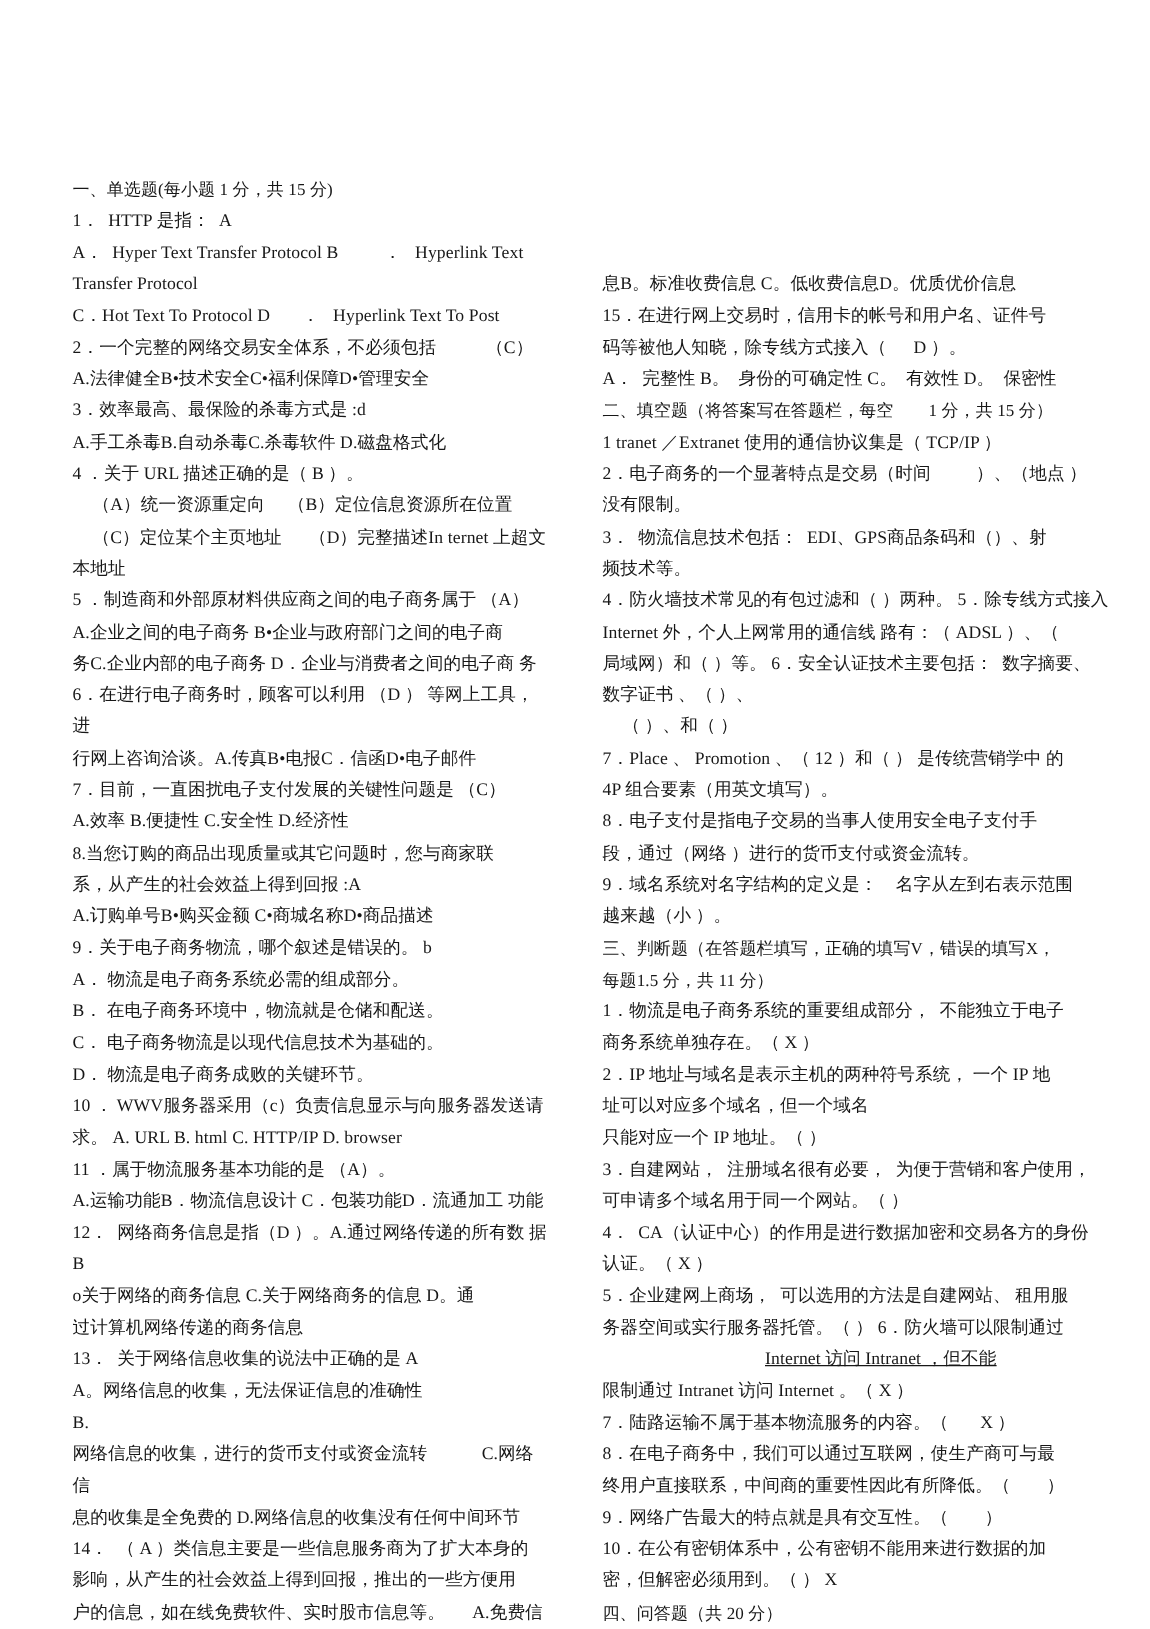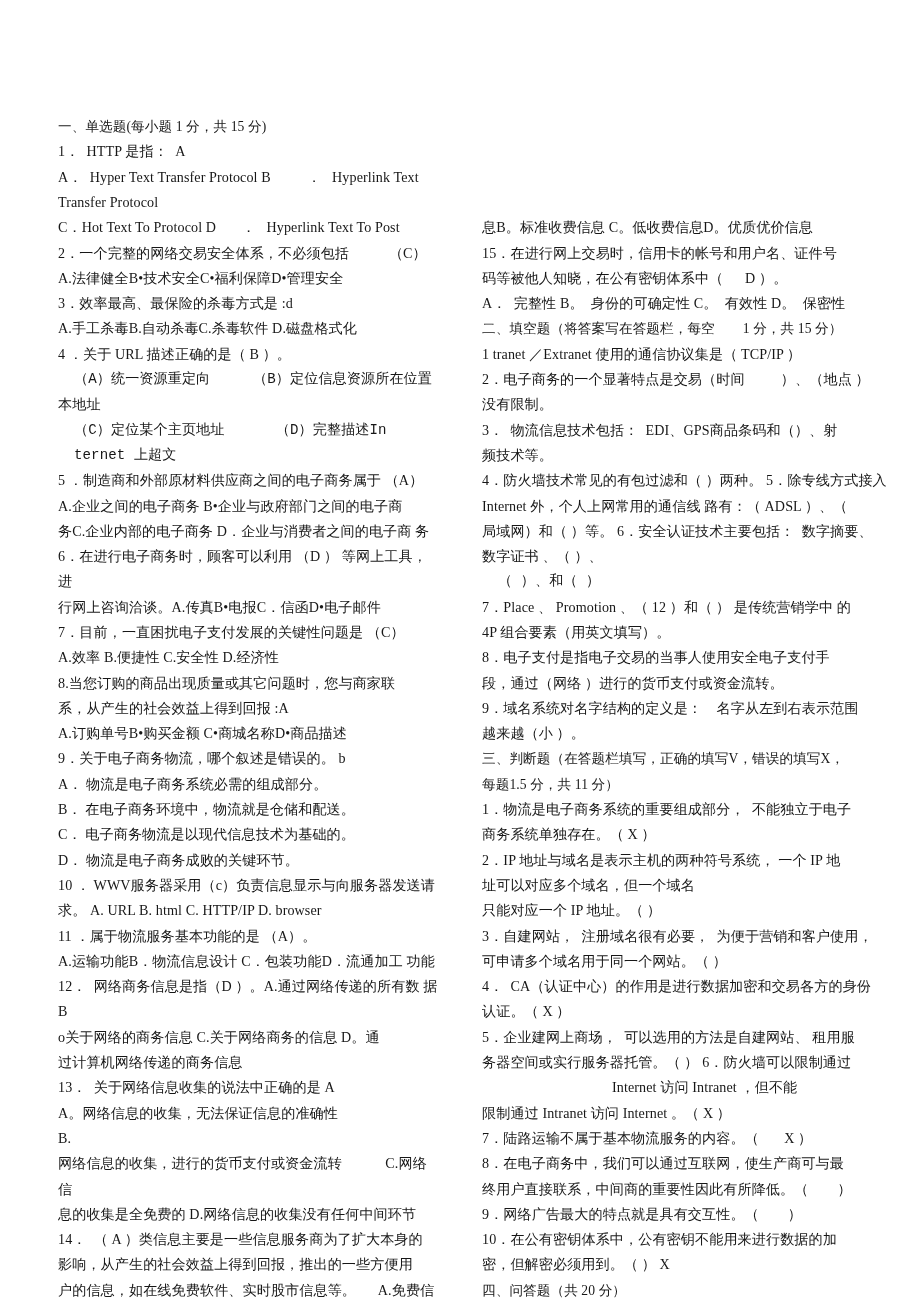--- a/index.html
+++ b/index.html
@@ -41,22 +41,22 @@
   }
   .line {
     font-size: 14.1px;
     line-height: 25.3px;
     white-space: pre-wrap;
     letter-spacing: 0.1px;
     color: #171717;
     min-height: 25.3px;
   }
   
-  .ind1 { text-indent: 0; padding-left: 16px; font-family: Liberation Mono, monospace; }
-  .ind-big { padding-left: 130px; }
+  .ind1 { text-indent: 0; padding-left: 16px; }
+  .ind-big { padding-left: 130px; text-decoration: underline; }
   .sec-head {
     font-size: 13.6px;
   }
 </style>
 </head>
 <body>
 
 <div id="page">
   <div id="columns">
     <div class="column left" id="col-left">
@@ -64,22 +64,22 @@
         <div class="line">1．  HTTP 是指：  A</div>
         <div class="line">A．  Hyper Text Transfer Protocol B          ．   Hyperlink Text</div>
         <div class="line">Transfer Protocol</div>
         <div class="line">C．Hot Text To Protocol D       ．   Hyperlink Text To Post</div>
         <div class="line">2．一个完整的网络交易安全体系，不必须包括           （C）</div>
         <div class="line">A.法律健全B•技术安全C•福利保障D•管理安全</div>
         <div class="line">3．效率最高、最保险的杀毒方式是 :d</div>
         <div class="line">A.手工杀毒B.自动杀毒C.杀毒软件 D.磁盘格式化</div>
         <div class="line">4 ．关于 URL 描述正确的是（ B ）。</div>
         <div class="line ind1">（A）统一资源重定向     （B）定位信息资源所在位置</div>
+        <div class="line ind1">（C）定位某个主页地址      （D）完整描述In ternet 上超文</div>
         <div class="line">本地址</div>
-        <div class="line ind1">（C）定位某个主页地址      （D）完整描述In ternet 上超文</div>
         <div class="line">5 ．制造商和外部原材料供应商之间的电子商务属于 （A）</div>
         <div class="line">A.企业之间的电子商务 B•企业与政府部门之间的电子商</div>
         <div class="line">务C.企业内部的电子商务 D．企业与消费者之间的电子商 务</div>
         <div class="line">6．在进行电子商务时，顾客可以利用 （D ） 等网上工具，进</div>
         <div class="line">行网上咨询洽谈。A.传真B•电报C．信函D•电子邮件</div>
         <div class="line">7．目前，一直困扰电子支付发展的关键性问题是 （C）</div>
         <div class="line">A.效率 B.便捷性 C.安全性 D.经济性</div>
         <div class="line">8.当您订购的商品出现质量或其它问题时，您与商家联</div>
         <div class="line">系，从产生的社会效益上得到回报 :A</div>
         <div class="line">A.订购单号B•购买金额 C•商城名称D•商品描述</div>
@@ -100,21 +100,21 @@
         <div class="line">B.</div>
         <div class="line">网络信息的收集，进行的货币支付或资金流转            C.网络信</div>
         <div class="line">息的收集是全免费的 D.网络信息的收集没有任何中间环节</div>
         <div class="line">14．  （ A ）类信息主要是一些信息服务商为了扩大本身的</div>
         <div class="line">影响，从产生的社会效益上得到回报，推出的一些方便用</div>
         <div class="line">户的信息，如在线免费软件、实时股市信息等。      A.免费信</div>
       </div>
     <div class="column right" id="col-right">
         <div class="line">息B。标准收费信息 C。低收费信息D。优质优价信息</div>
         <div class="line">15．在进行网上交易时，信用卡的帐号和用户名、证件号</div>
-        <div class="line">码等被他人知晓，在公有密钥体系中（      D ）。</div>
+        <div class="line">码等被他人知晓，除专线方式接入（      D ）。</div>
         <div class="line">A．  完整性 B。  身份的可确定性 C。  有效性 D。  保密性</div>
         <div class="line sec-head">二、填空题（将答案写在答题栏，每空        1 分，共 15 分）</div>
         <div class="line">1 tranet ／Extranet 使用的通信协议集是（ TCP/IP ）</div>
         <div class="line">2．电子商务的一个显著特点是交易（时间          ）、（地点 ）</div>
         <div class="line">没有限制。</div>
         <div class="line">3．  物流信息技术包括：  EDI、GPS商品条码和（）、射</div>
         <div class="line">频技术等。</div>
         <div class="line">4．防火墙技术常见的有包过滤和（ ）两种。 5．除专线方式接入</div>
         <div class="line">Internet 外，个人上网常用的通信线 路有：（ ADSL ）、（</div>
         <div class="line">局域网）和（ ）等。 6．安全认证技术主要包括：  数字摘要、</div>

